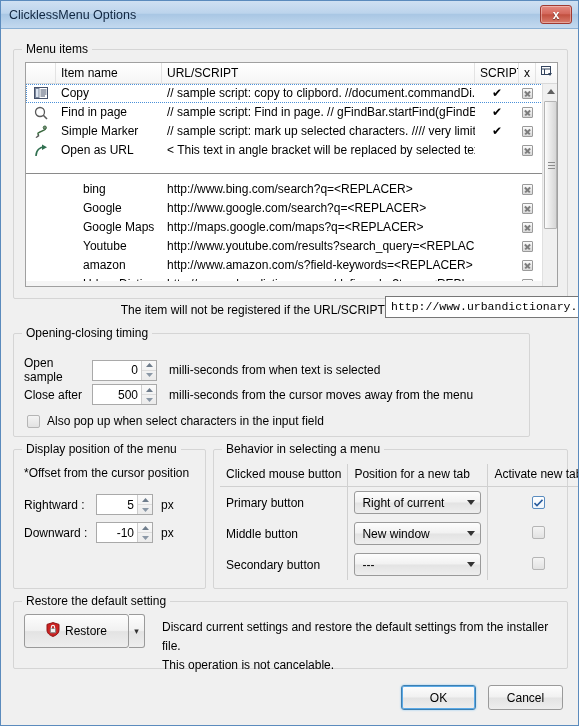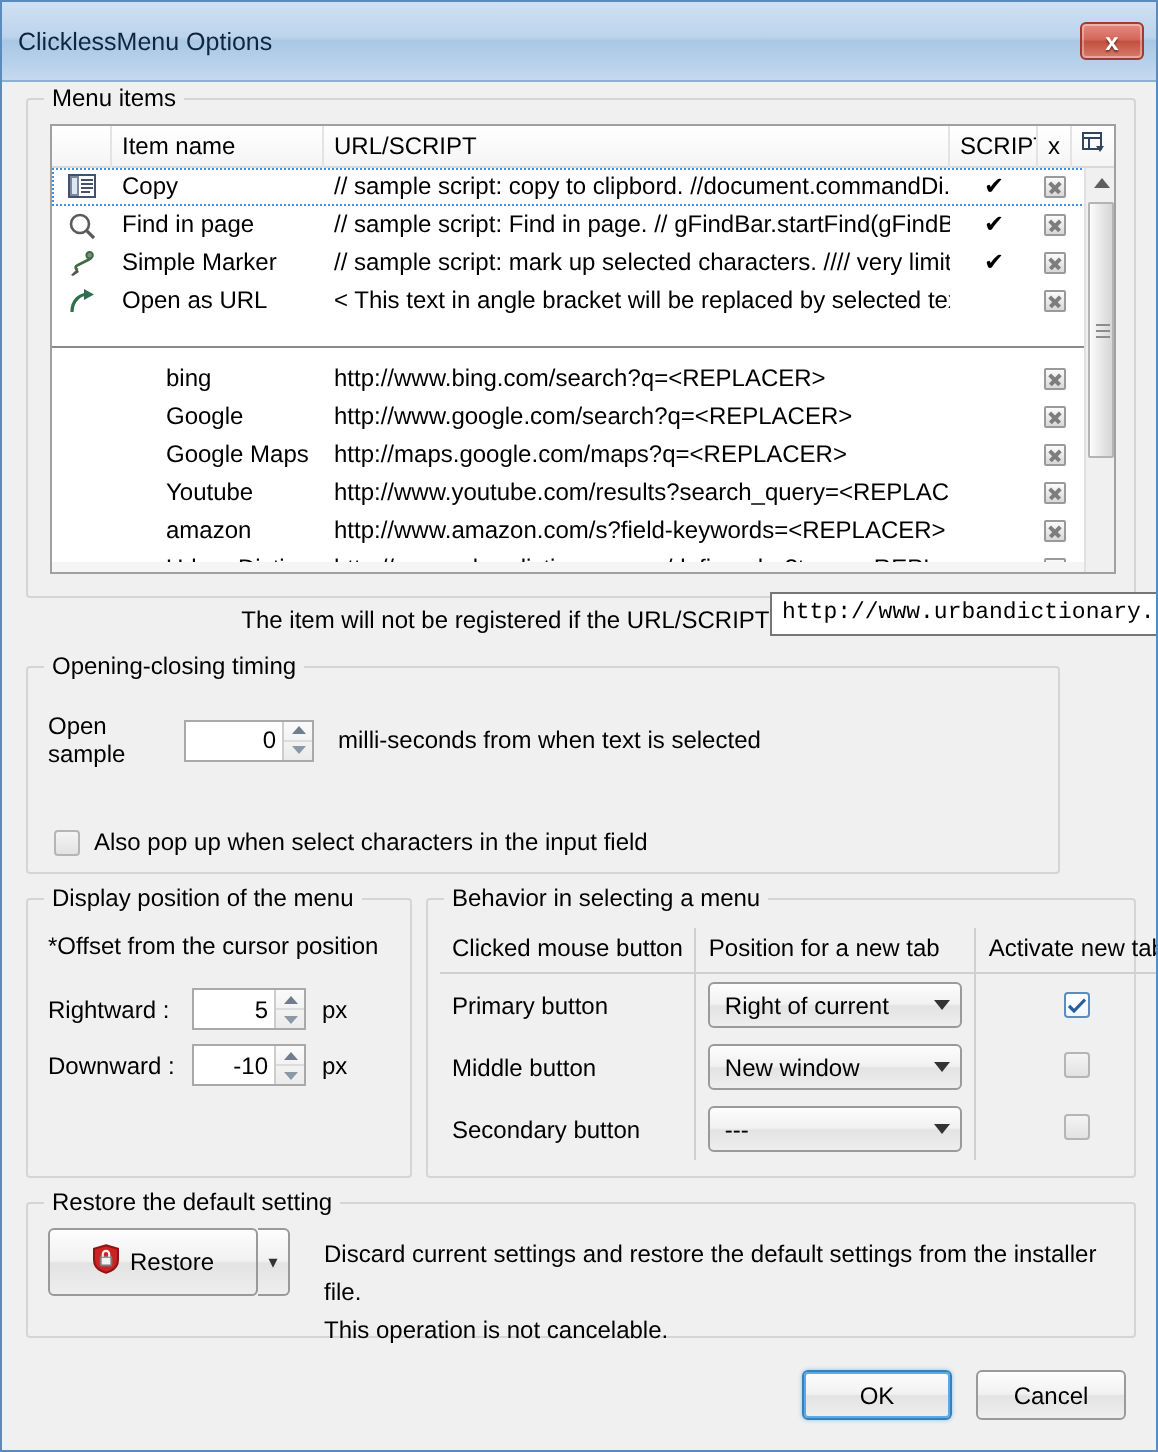--- a/index.html
+++ b/index.html
@@ -16,21 +16,21 @@
   .window {
     position: relative;
     width: 579px; height: 726px;
     background: #f0f0f0;
     border: 1px solid #5b8bbd;
     overflow: hidden;
   }
 
   
   .titlebar {
-    height: 40px;
+    height: 28px;
     background: linear-gradient(to bottom, #cfe0f2 0%, #bcd4ec 45%, #a9c7e4 50%, #c3d9ef 100%);
     border-bottom: 1px solid #8ab0d4;
     display: flex; align-items: center;
     padding: 0 4px 0 8px;
     position: relative;
   }
   .titlebar-title {
     font-size: 12.5px;
     color: #10253f;
     flex: 1;
@@ -548,20 +548,39 @@
           <div>
               <svg width="7" height="4" viewBox="0 0 7 4">
                 <path d="M3.5 4 L0 0 L7 0 z" fill="#8b98a6"></path>
               </svg>
             </div>
         </span>
       </span>
       <span class="fld-label" style="margin-left:12px">milli-seconds from when text is selected</span>
     </div>
 
+    <div class="timing-row" style="left:10px; top:50px;">
+      <span class="fld-label" style="width:68px">Close after</span>
+      <span class="spin">
+        <input type="text" style="width: 48px;" value="500">
+        <span class="btns">
+          <div>
+              <svg width="7" height="4" viewBox="0 0 7 4">
+                <path d="M3.5 0 L7 4 L0 4 z" fill="#6f7d8c"></path>
+              </svg>
+            </div>
+          <div>
+              <svg width="7" height="4" viewBox="0 0 7 4">
+                <path d="M3.5 4 L0 0 L7 0 z" fill="#8b98a6"></path>
+              </svg>
+            </div>
+        </span>
+      </span>
+      <span class="fld-label" style="margin-left:12px">milli-seconds from the cursor moves away from the menu</span>
+    </div>
 
     <div class="timing-row" style="left:13px; top:80px; gap:7px;">
       <span class="cb"></span>
       <span class="fld-label">Also pop up when select characters in the input field</span>
     </div>
   </div>
 
   <div class="group" id="grp-pos">
     <div class="legend">Display position of the menu</div>
 

